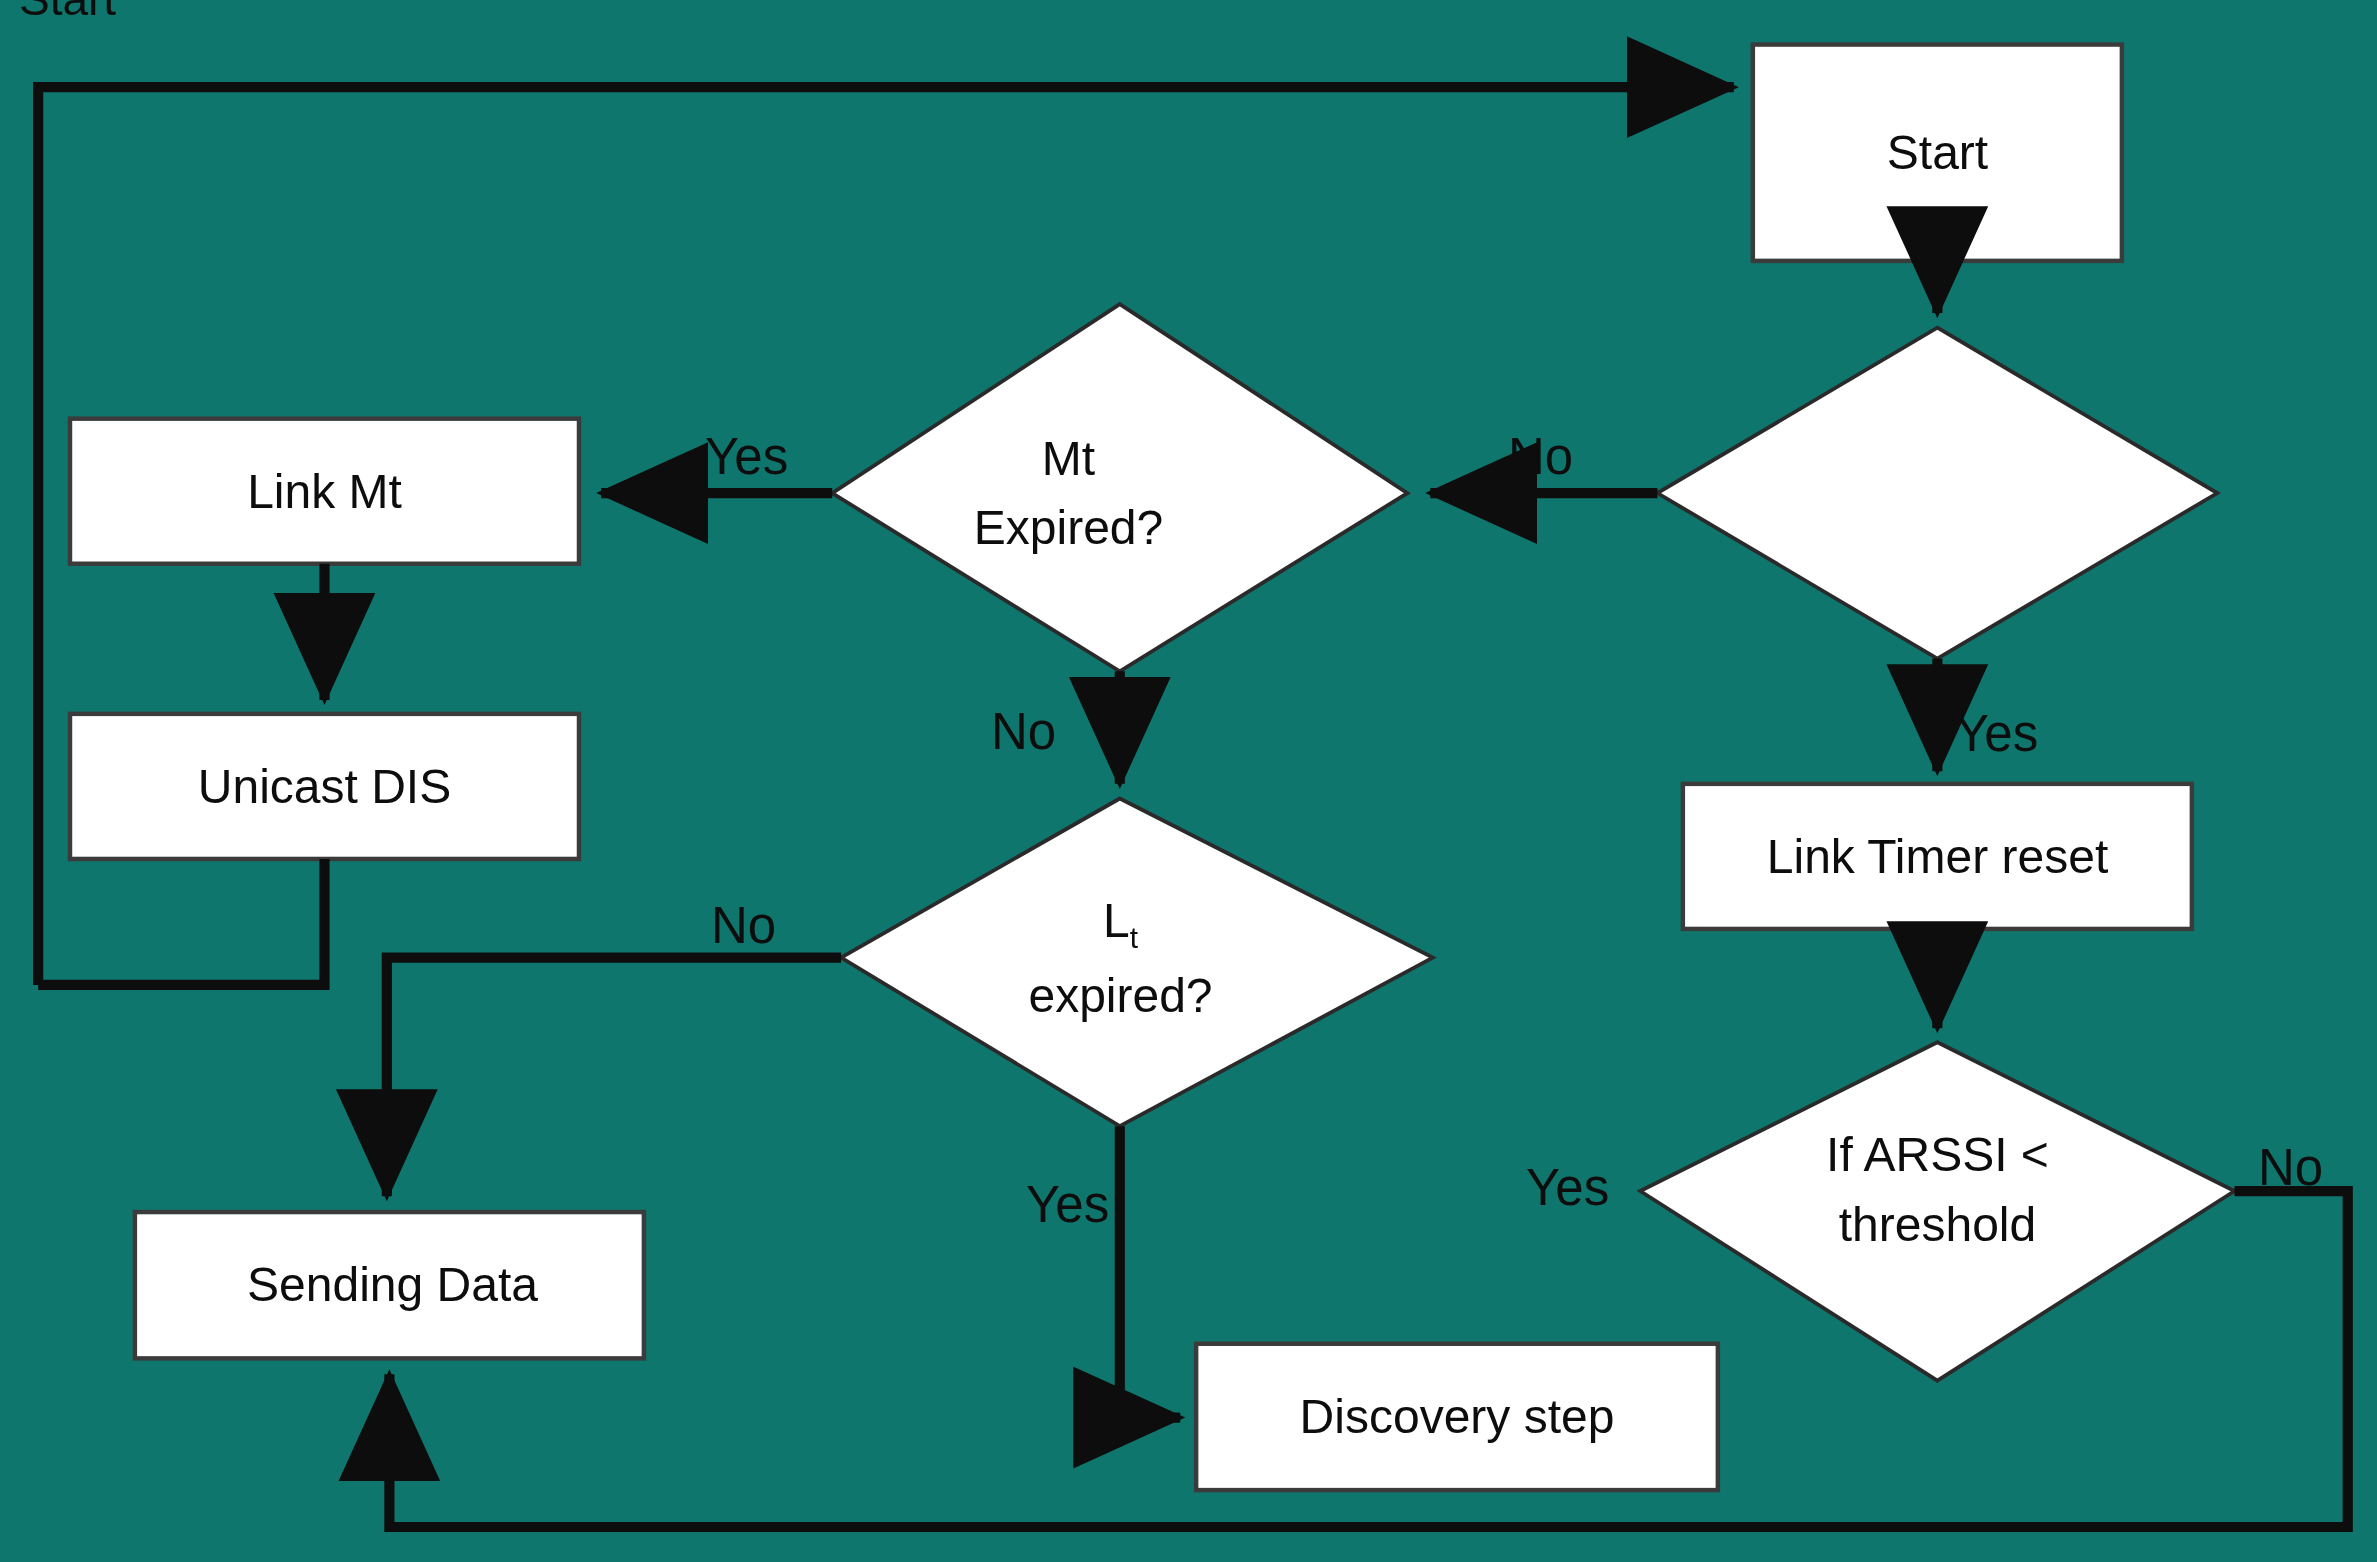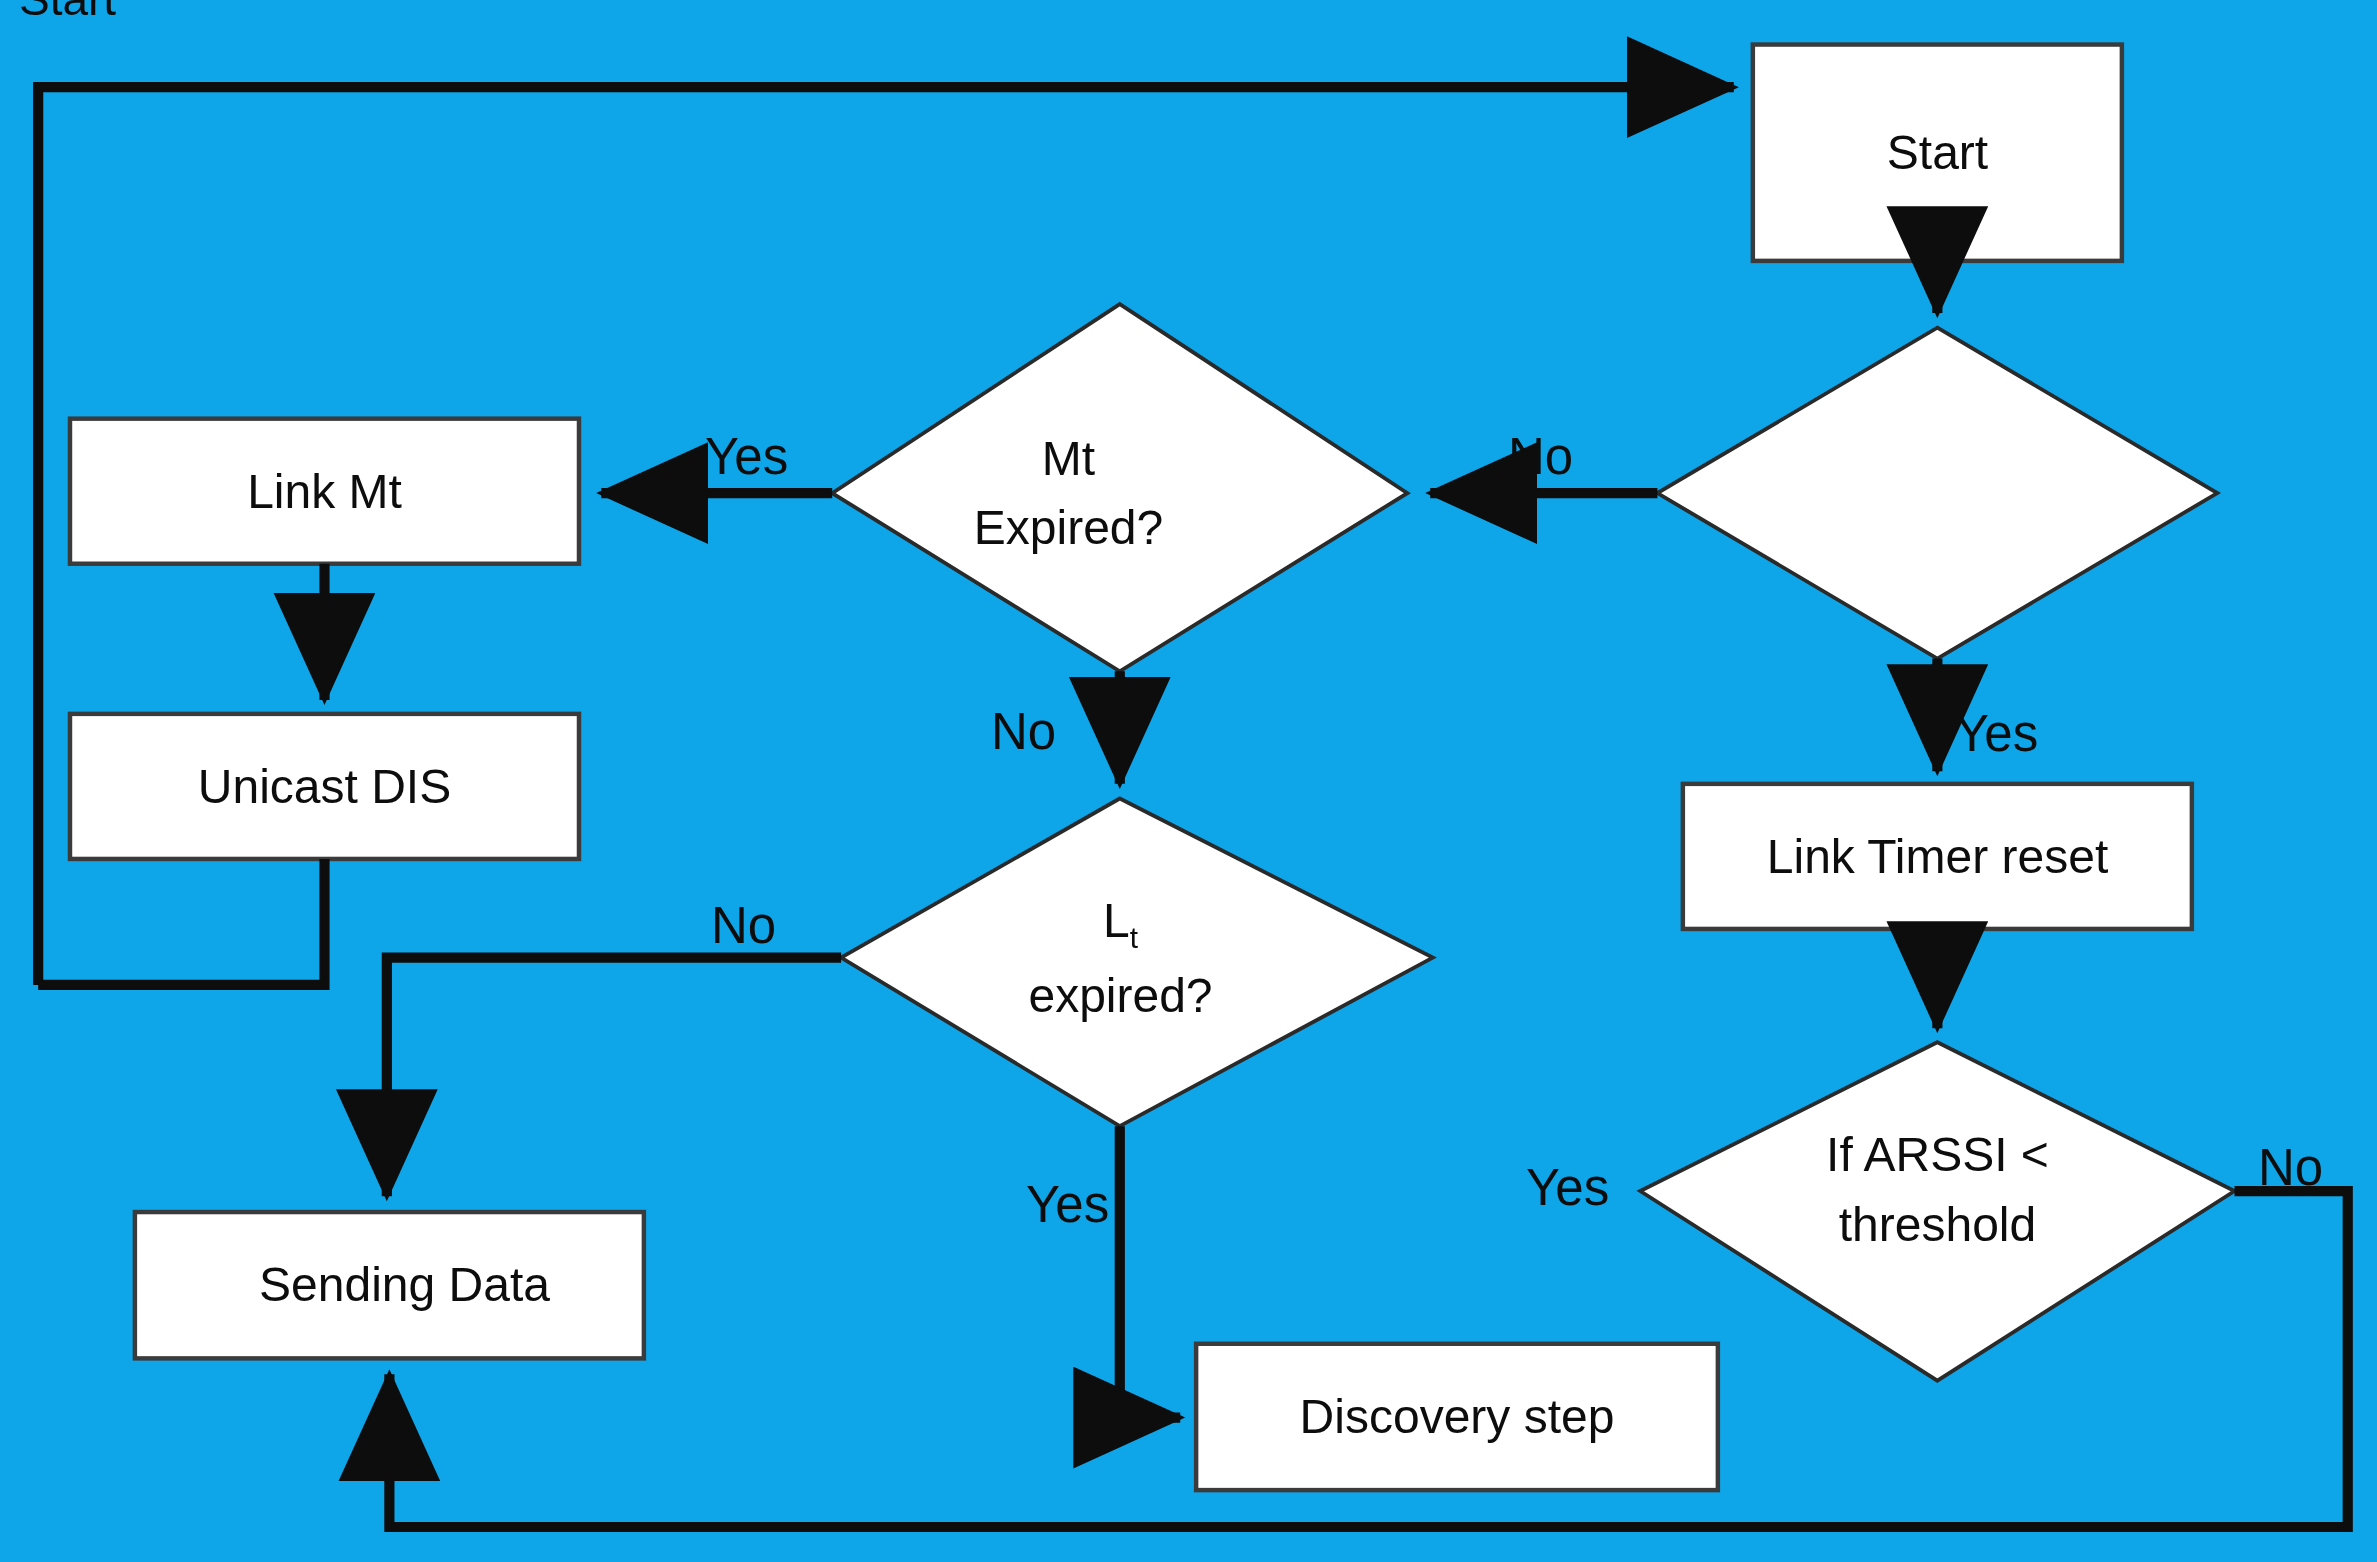--- a/index.html
+++ b/index.html
@@ -1,20 +1,20 @@
 <!DOCTYPE html>
 <html style="font-size:10.2px"><head>
 <meta charset="utf-8">
 <style>
   html,body{margin:0;padding:0;background:#ffffff;}
   body{font-family:"Liberation Sans",sans-serif;}
   #root{
     position:relative;
     width:2377px;height:1562px;
-    background:#0ea5e9;
+    background:#0f766e;
     overflow:hidden;
   }
   #canvas{position:absolute;left:0;top:0;width:2377px;height:1562px;}
   .lbl{
     position:absolute;
     color:#0d0d0d;
     font-family:"Liberation Sans",sans-serif;
     font-weight:400;
     white-space:nowrap;
     line-height:1.12;
@@ -143,21 +143,21 @@
 
   <div class="lbl node-label" style="left:70px;top:714px;width:509px;height:145px;">
     <span>Unicast DIS</span>
   </div>
 
   <div class="lbl node-label" style="left:904px;top:850px;width:433px;height:216px;">
     <span><span id="lt-l">L</span><sub id="lt-sub">t</sub></span>
     <span class="l2" style="margin-top:15.3px;">expired?</span>
   </div>
 
-  <div class="lbl node-label" style="left:150px;top:1212px;width:509px;height:146px;">
+  <div class="lbl node-label" style="left:138px;top:1212px;width:509px;height:146px;">
     <span>Sending Data</span>
   </div>
 
   <div class="lbl node-label" style="left:1196px;top:1344px;width:522px;height:146px;justify-content:center;">
     <span>Discovery step</span>
   </div>
 
   <div class="lbl edge-label" style="left:1508px;top:428px;">No</div>
 
   <div class="lbl edge-label" style="left:1955px;top:705px;">Yes</div>

